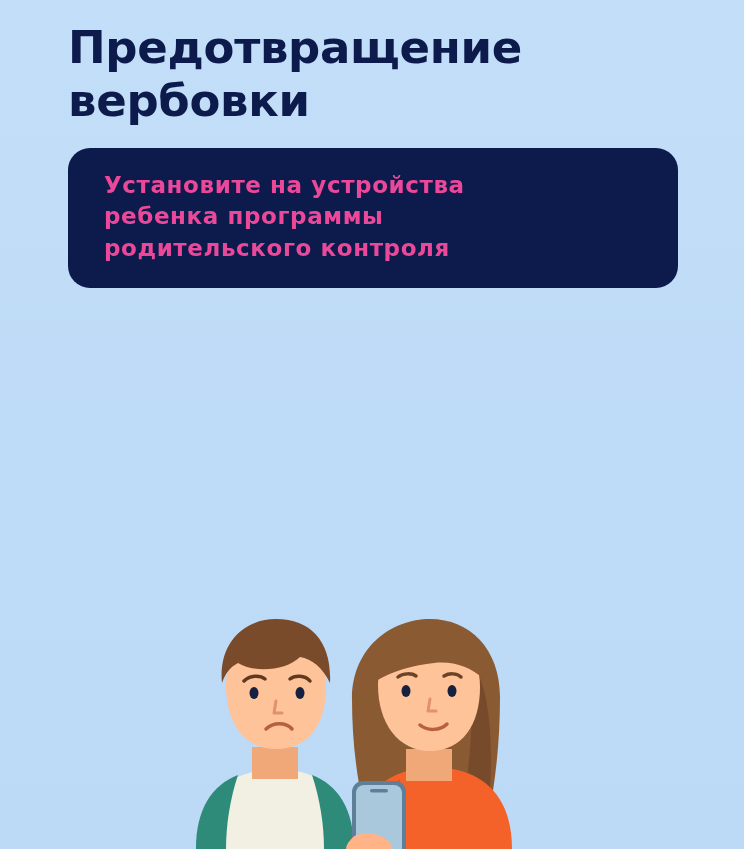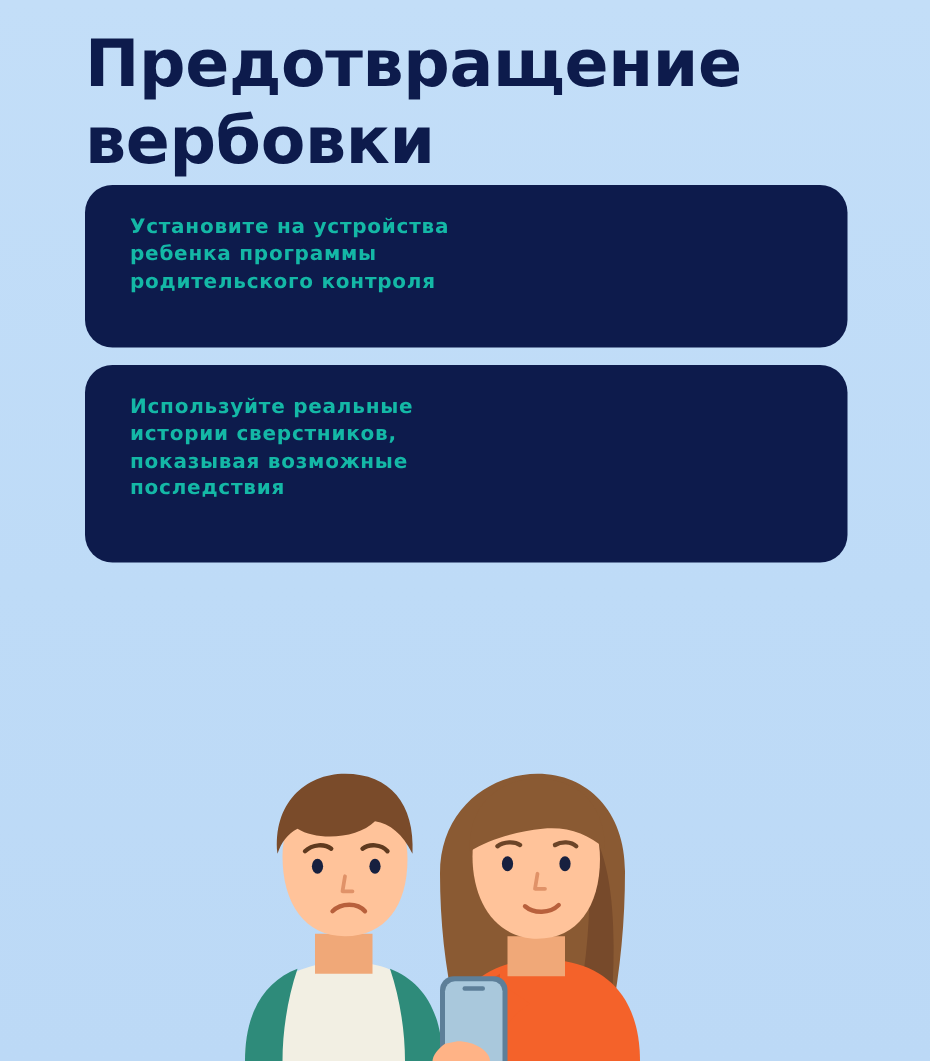--- a/index.html
+++ b/index.html
@@ -21,41 +21,41 @@
     height: 849px;
     background: linear-gradient(180deg, #c3def8 0%, #bedbf7 55%, #bcd9f6 100%);
     overflow: hidden;
   }
   .title {
     position: absolute;
     left: 68px;
     top: 22px;
     width: 620px;
     color: #0d1b4c;
-    font-size: 52px;
+    font-size: 45px;
     line-height: 1.17;
     font-weight: 800;
     letter-spacing: -0.3px;
     font-family: "DejaVu Sans", "Liberation Sans", sans-serif;
     white-space: pre-line;
   }
   .cards {
     position: absolute;
     left: 68px;
     top: 148px;
     width: 610px;
   }
   .card {
     background: #0d1b4c;
     border-radius: 22px;
-    color: #14b8a6;
+    color: #ec4899;
     padding: 22px 30px 24px 36px;
     margin-bottom: 14px;
     box-sizing: border-box;
-    font-size: 16px;
+    font-size: 23px;
     line-height: 1.36;
     letter-spacing: 0.6px;
     font-weight: 600;
     white-space: pre-line;
   }
   .card-1 { min-height: 130px; }
   .card-2 { min-height: 128px; }
   .card-3 { min-height: 158px; }
 
   .illustration {
@@ -71,24 +71,20 @@
 
 <div class="poster">
 
   <div class="title">Предотвращение
 вербовки</div>
 
   <div class="cards">
     <div class="card card-1">Установите на устройства
 ребенка программы
 родительского контроля</div>
-    <div class="card card-3">Используйте реальные
-истории сверстников,
-показывая возможные
-последствия</div>
   </div>
 
   <div class="illustration">
     <svg width="744" height="260" viewBox="0 0 744 260" xmlns="http://www.w3.org/2000/svg">
 
       <path d="M352 110 C352 58 392 30 430 30 C470 30 500 60 500 108 C500 150 496 190 488 230 L482 260 L372 260 L364 220 C356 185 352 148 352 110 Z" fill="#8a5a33"></path>
       <path d="M470 70 C492 100 494 160 488 230 L484 260 L452 260 C466 210 476 150 470 70 Z" fill="#774a2b"></path>
 
       <path d="M356 260 C356 212 380 186 416 180 L452 180 C488 186 512 212 512 260 Z" fill="#f4622a"></path>
       <path d="M362 260 C364 226 378 202 400 190 L400 260 Z" fill="#e4551f"></path>

